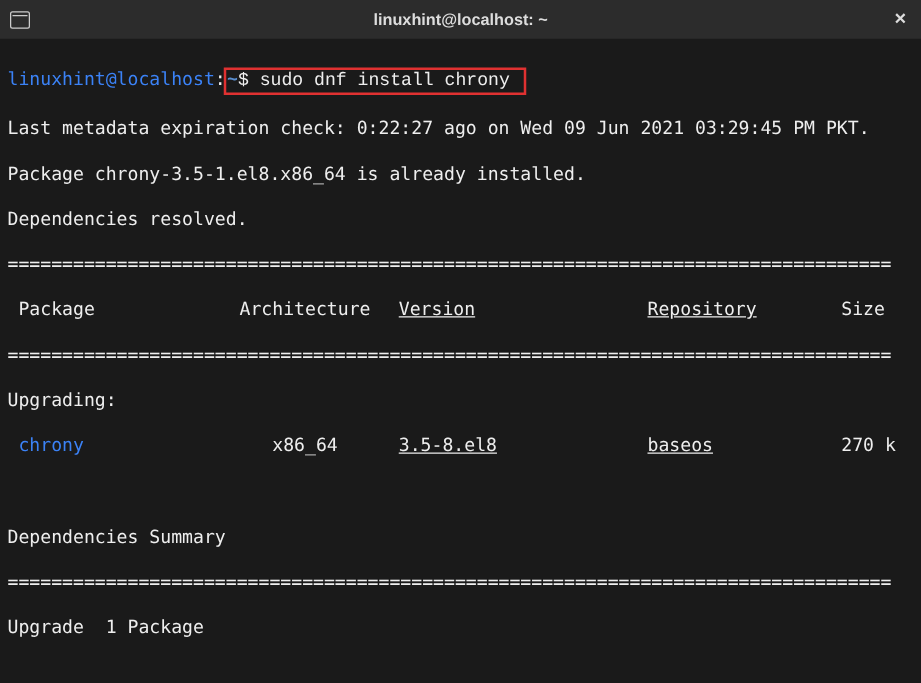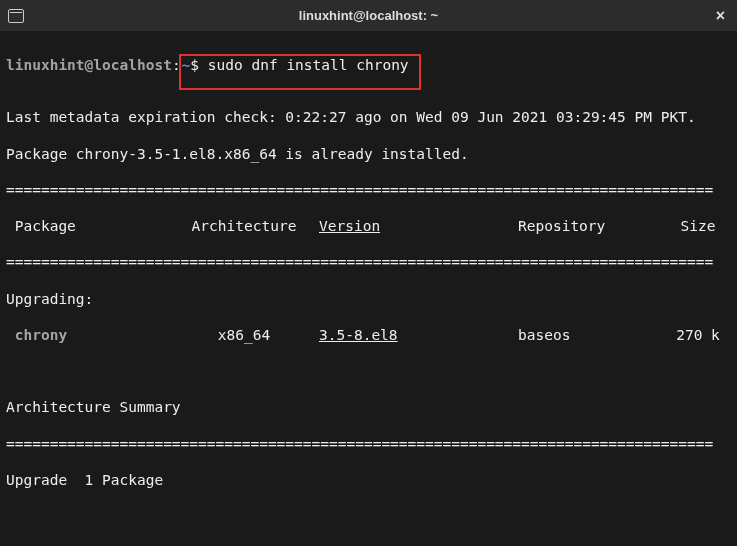--- a/index.html
+++ b/index.html
@@ -56,37 +56,38 @@
       padding: 0 4px;
       font-weight: bold;
     }
     .terminal {
       padding: 4px 6px;
       color: #eee;
       line-height: 1.25;
       white-space: pre;
       position: relative;
     }
-    .green { color: #a3a3a3; font-weight: bold; }
+    .green { color: #3b82f6; font-weight: normal; }
     .prompt-colon { color: #eee; }
     .tilde { color: #5a8ecf; font-weight: bold; }
     .cmd { color: #eee; }
     .row { display: block; }
     .highlight-box {
       display: inline-block;
       border: 2px solid #e03131;
-      padding: 0 2px 14px 1px;
+      padding: 0 2px 0 1px;
       margin-left: -2px;
+      font-family: Liberation Mono, monospace;
     }
     .cols { display: flex; }
     .col-pkg { width: 163px; }
     .col-arch { width: 150px; text-align: center; }
     .col-ver { width: 199px; text-decoration: underline; }
-    .col-repo { width: 155px; }
-    .col-size { width: 50px; text-align: center; }
+    .col-repo { width: 155px; text-decoration: underline; }
+    .col-size { width: 50px; text-align: left; }
     .rule {
       letter-spacing: 0;
       white-space: nowrap;
       overflow: hidden;
       width: 100%;
     }
   </style>
 </head>
 <body>
 
@@ -95,25 +96,26 @@
     <span class="window-icon"></span>
   </div>
   <span class="titlebar-title">linuxhint@localhost: ~</span>
   <span class="close-btn">×</span>
 </div>
 
 <div class="terminal">
 <span class="row"><span class="green">linuxhint@localhost</span><span class="prompt-colon">:</span><span class="highlight-box"><span class="tilde">~</span><span class="cmd">$</span><span class="cmd"> sudo dnf install chrony </span></span></span>
 <span class="row">Last metadata expiration check: 0:22:27 ago on Wed 09 Jun 2021 03:29:45 PM PKT.</span>
 <span class="row">Package chrony-3.5-1.el8.x86_64 is already installed.</span>
+<span class="row">Dependencies resolved.</span>
 <span class="row rule">=================================================================================</span>
 <span class="row cols"><span class="col-pkg"> Package</span><span class="col-arch">Architecture</span><span class="col-ver">Version</span><span class="col-repo">Repository</span><span class="col-size">Size</span></span>
 <span class="row rule">=================================================================================</span>
 <span class="row">Upgrading:</span>
 <span class="row cols"><span class="col-pkg green"> chrony</span><span class="col-arch">x86_64</span><span class="col-ver">3.5-8.el8</span><span class="col-repo">baseos</span><span class="col-size">270 k</span></span>
 <span class="row"> </span>
-<span class="row">Architecture Summary</span>
+<span class="row">Dependencies Summary</span>
 <span class="row rule">=================================================================================</span>
 <span class="row">Upgrade  1 Package</span>
 <span class="row"> </span>
 
 
 </div>
 
 </body></html>

